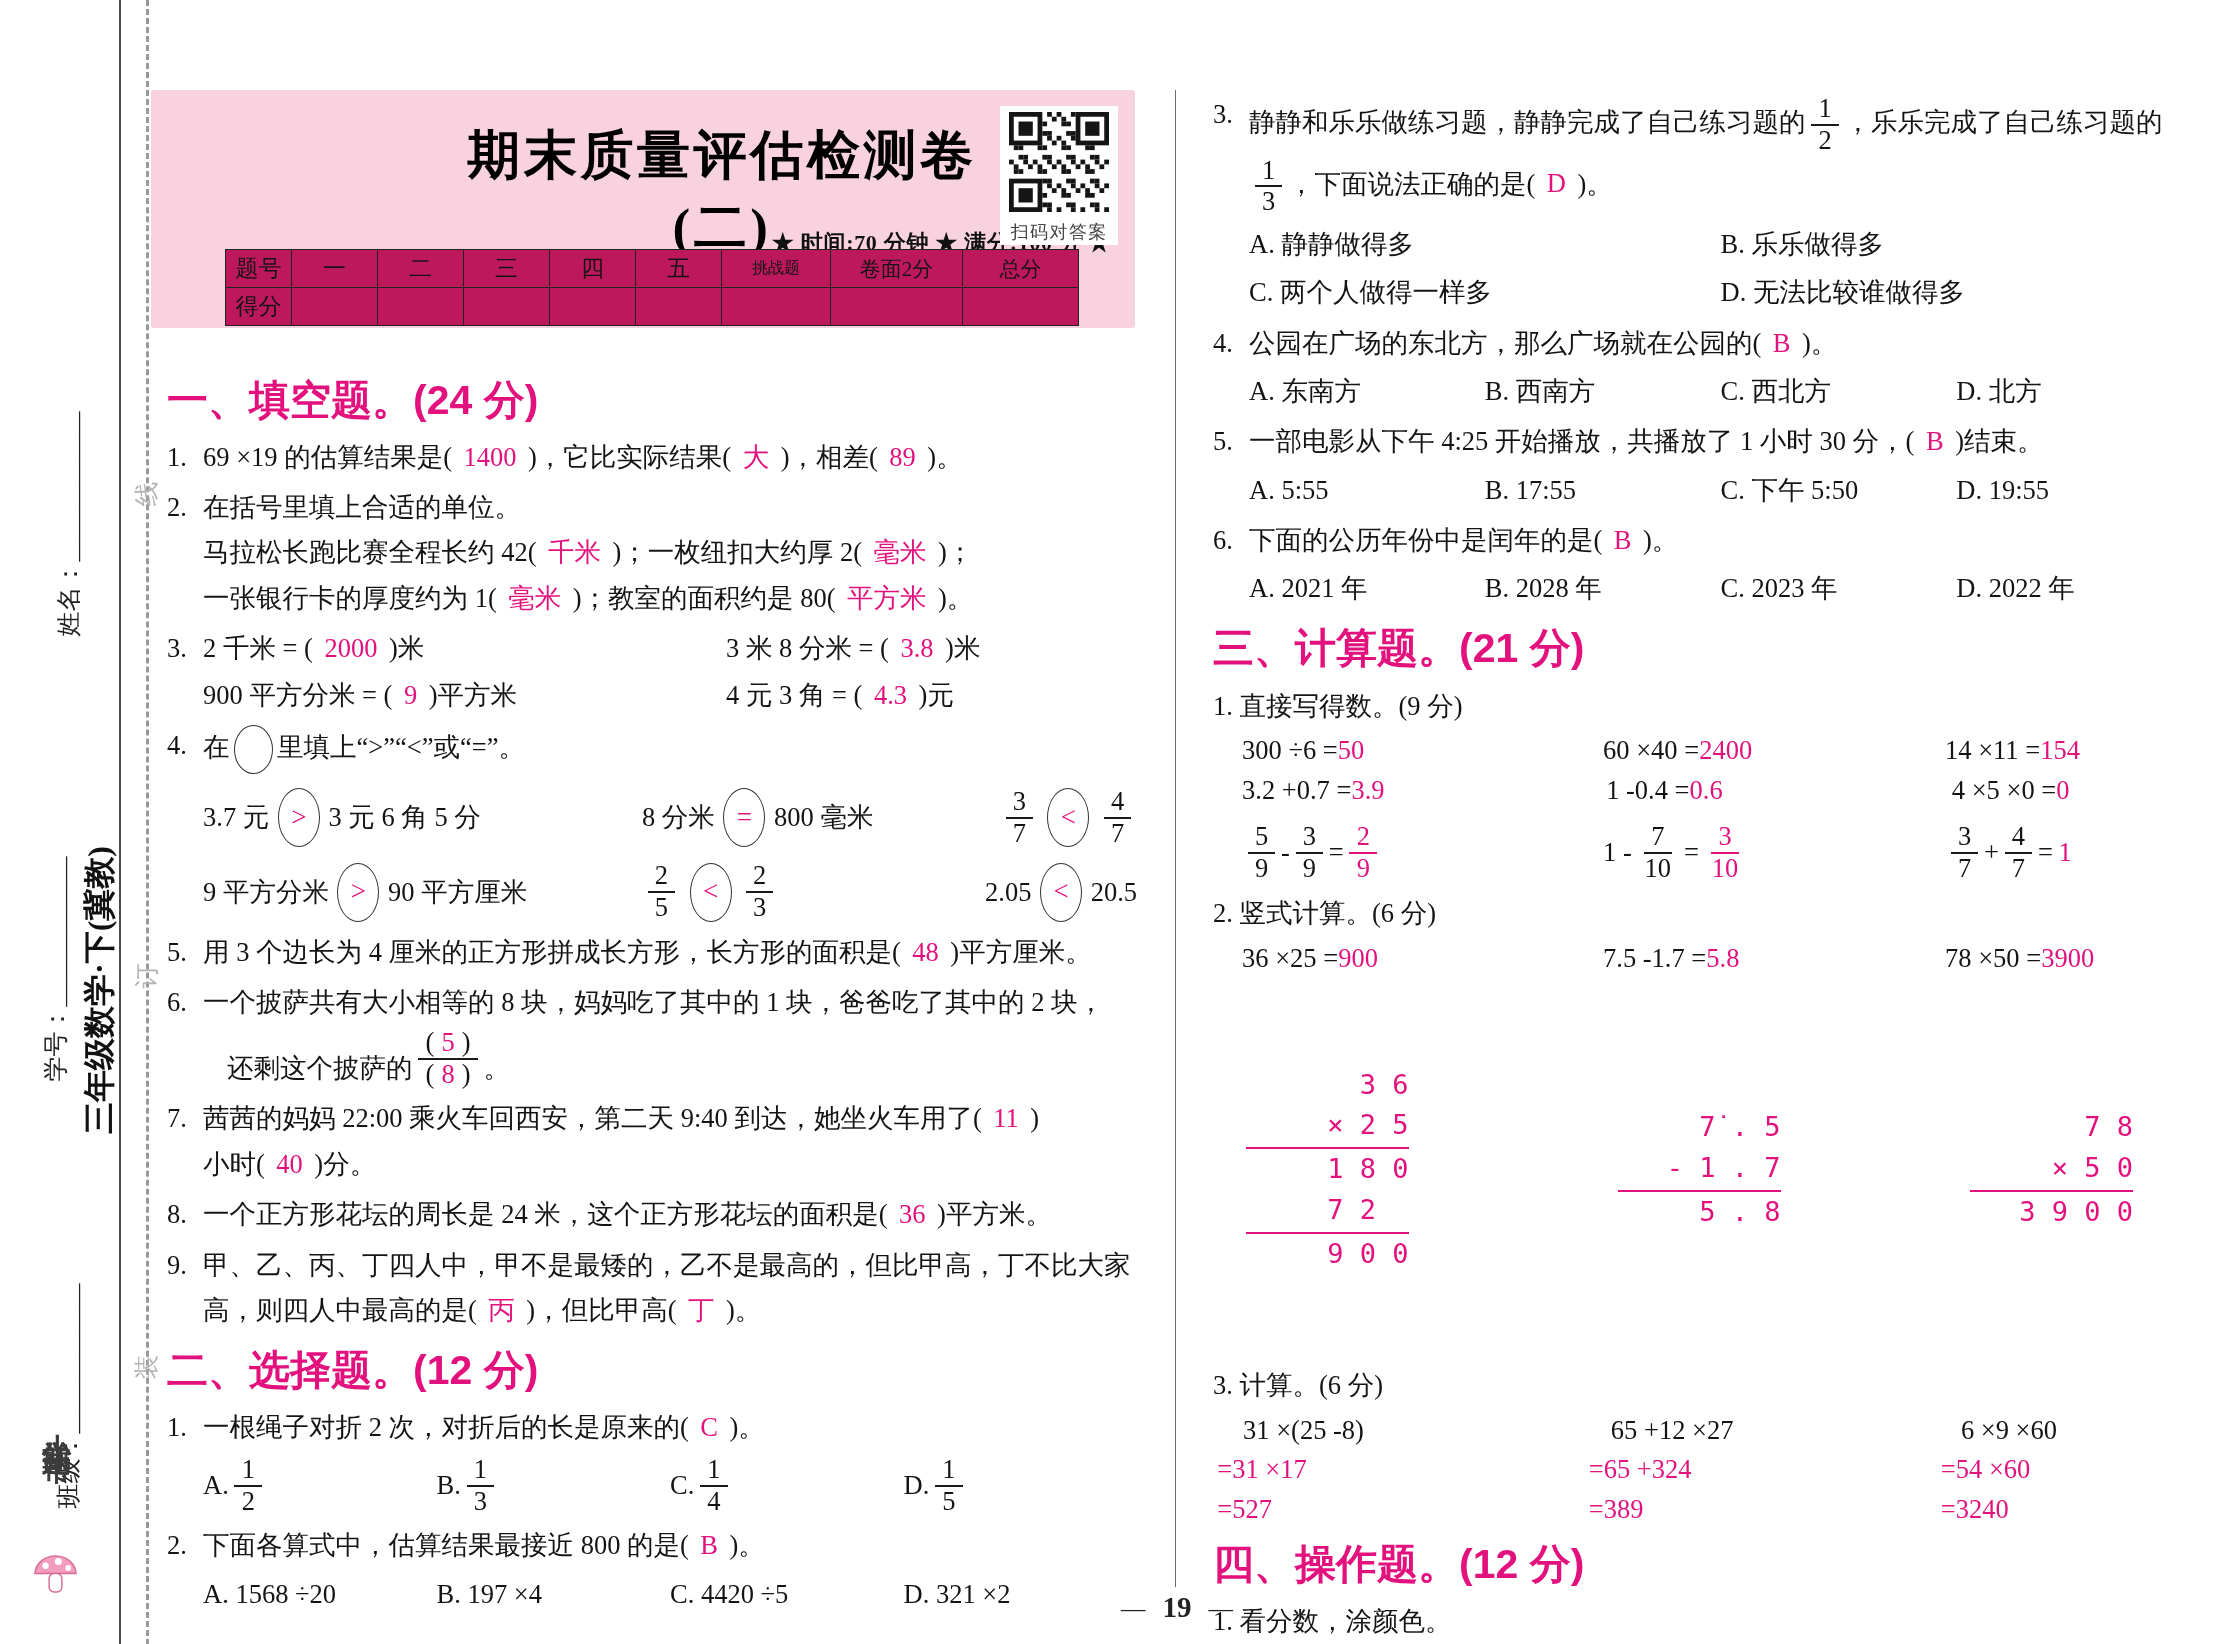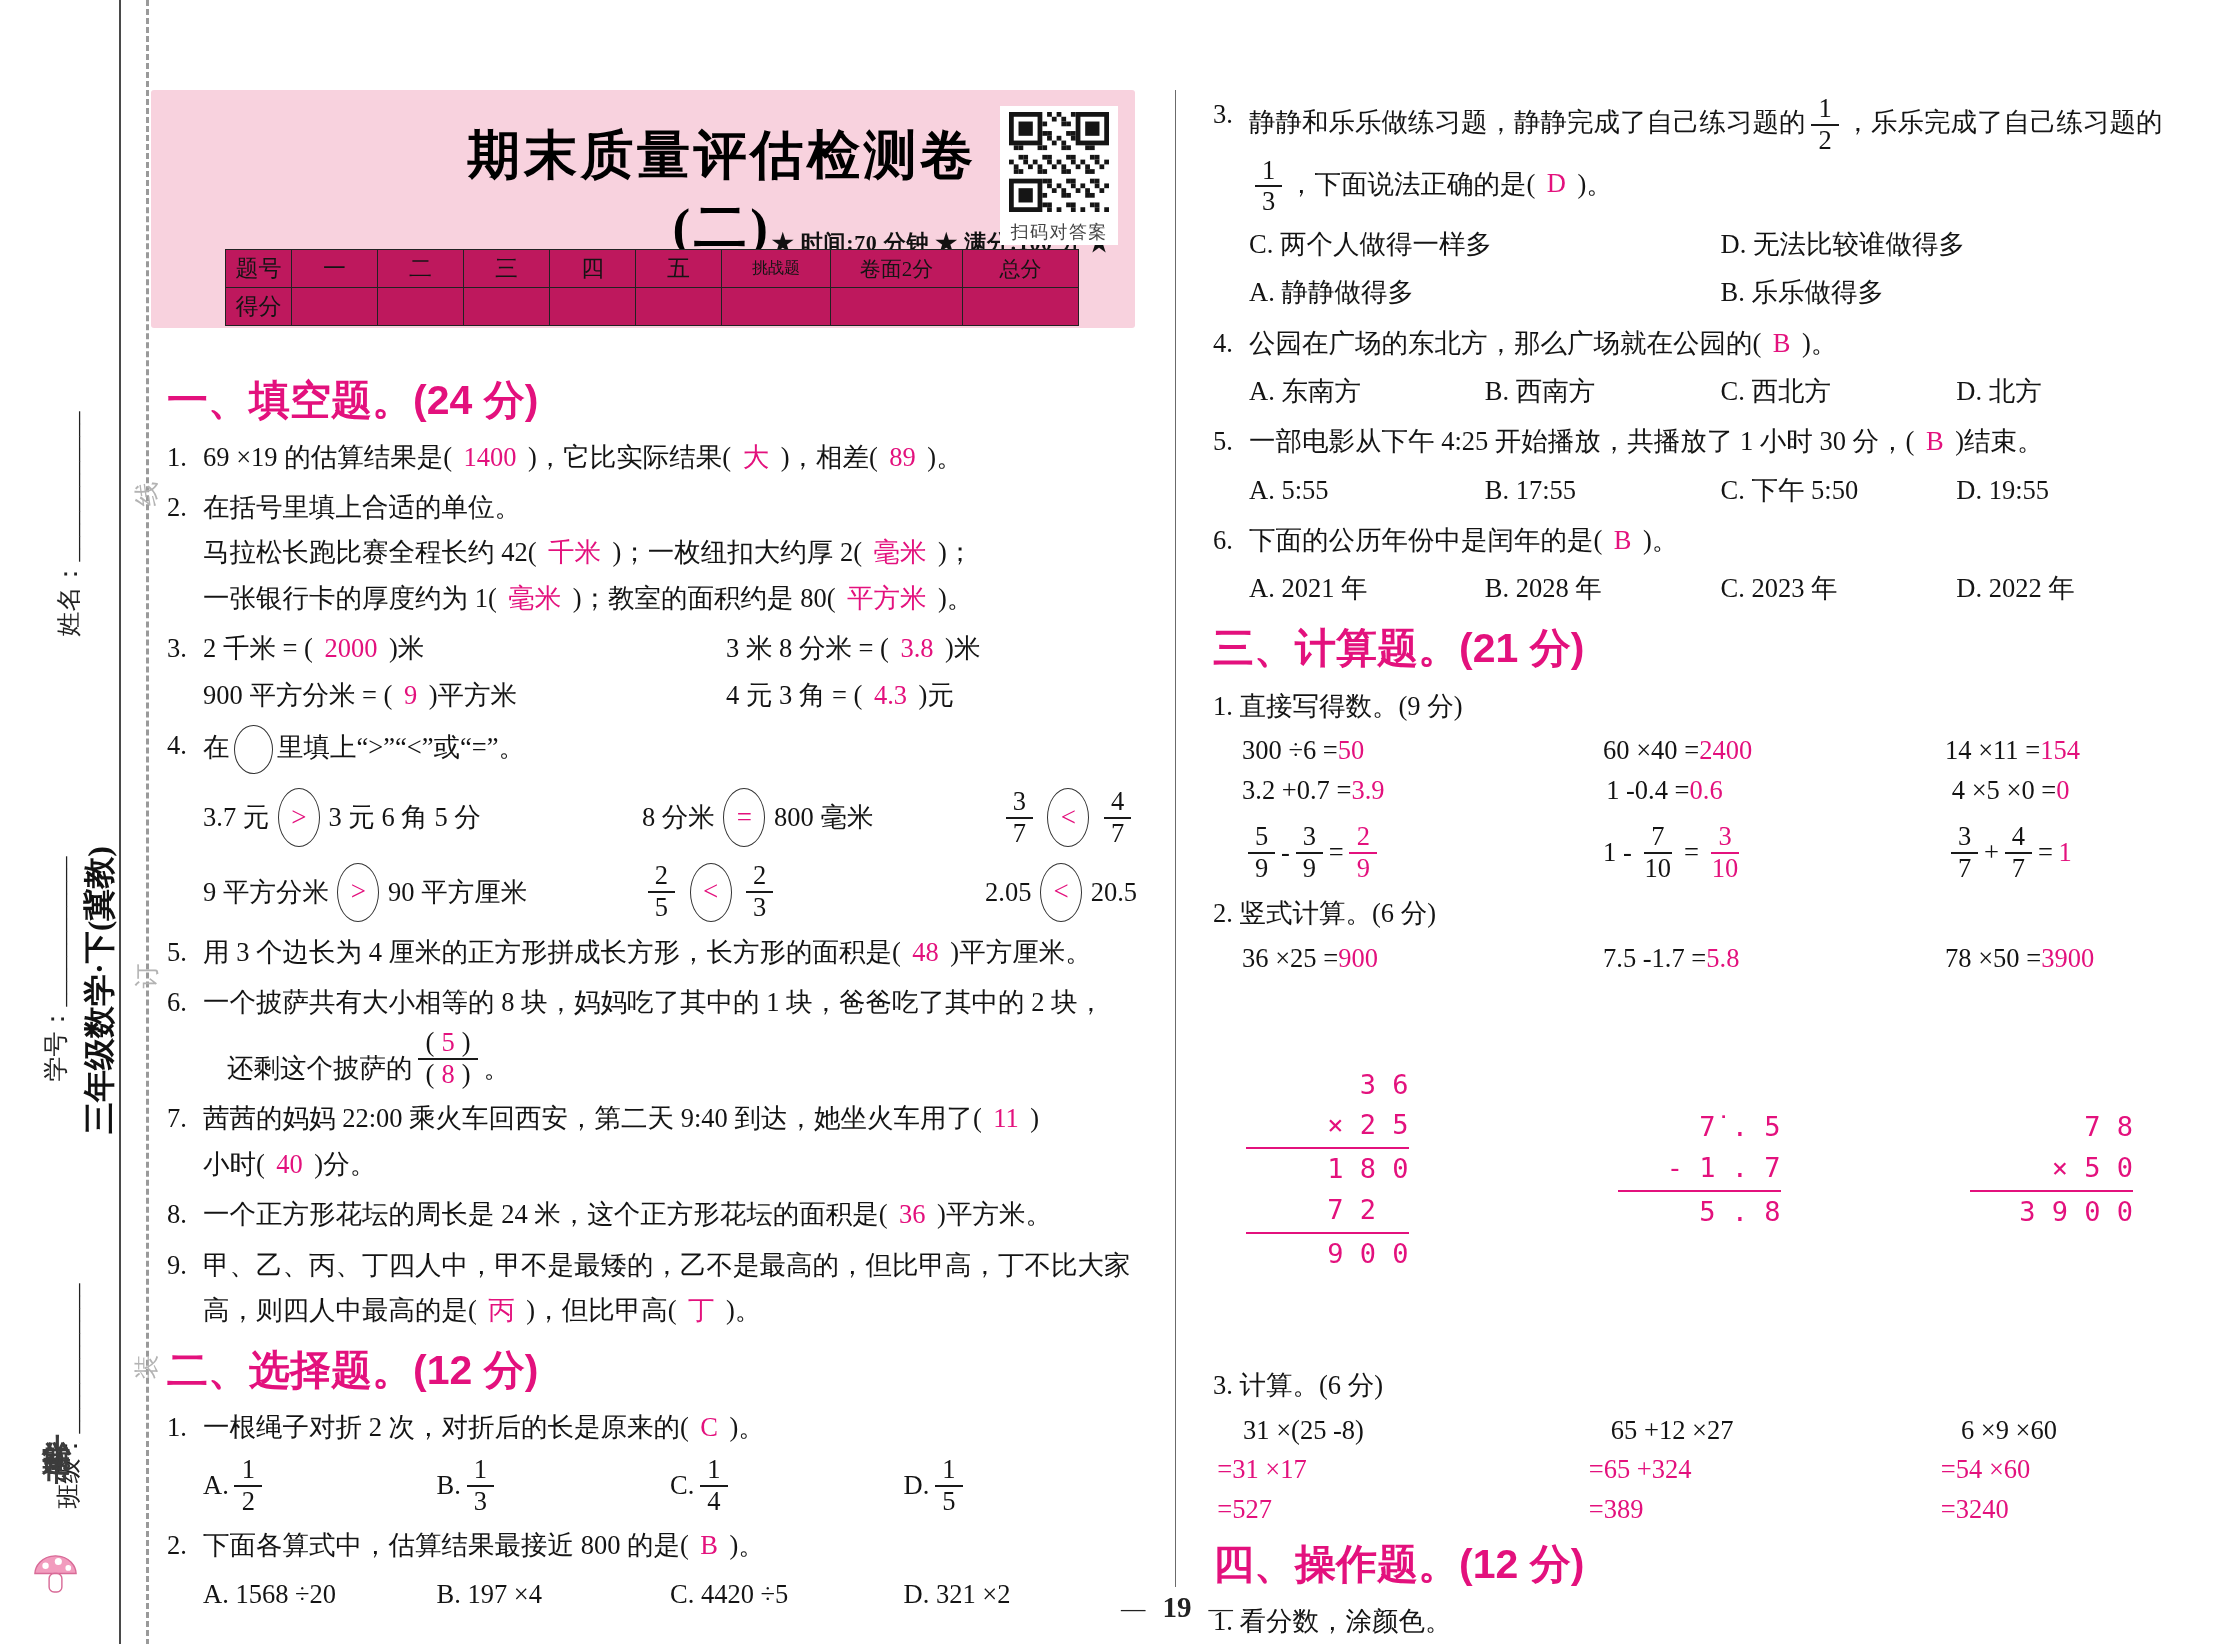--- a/index.html
+++ b/index.html
@@ -433,26 +433,26 @@
     <div class="q">
       <span class="qno">3.</span>
       <span>静静和乐乐做练习题，静静完成了自己练习题的</span><span class="frac">
           <span class="fn">1</span>
           <span class="fd">2</span>
         </span><span>，乐乐完成了自己练习题的</span><span class="frac">
           <span class="fn">1</span>
           <span class="fd">3</span>
         </span><span>，下面说法正确的是(</span><span class="ans">D</span><span>)。</span>
       <div class="optrow2">
+          <span>A. 静静做得多</span>
+          <span>B. 乐乐做得多</span>
+        </div>
+      <div class="optrow2">
           <span>C. 两个人做得一样多</span>
           <span>D. 无法比较谁做得多</span>
-        </div>
-      <div class="optrow2">
-          <span>A. 静静做得多</span>
-          <span>B. 乐乐做得多</span>
         </div>
     </div>
 
     <div class="q">
       <span class="qno">4.</span>
       <div><span>公园在广场的东北方，那么广场就在公园的(</span><span class="ans">B</span><span>)。</span></div>
       <div class="optrow">
           <span>A. 东南方</span>
           <span>B. 西南方</span>
           <span>C. 西北方</span>

